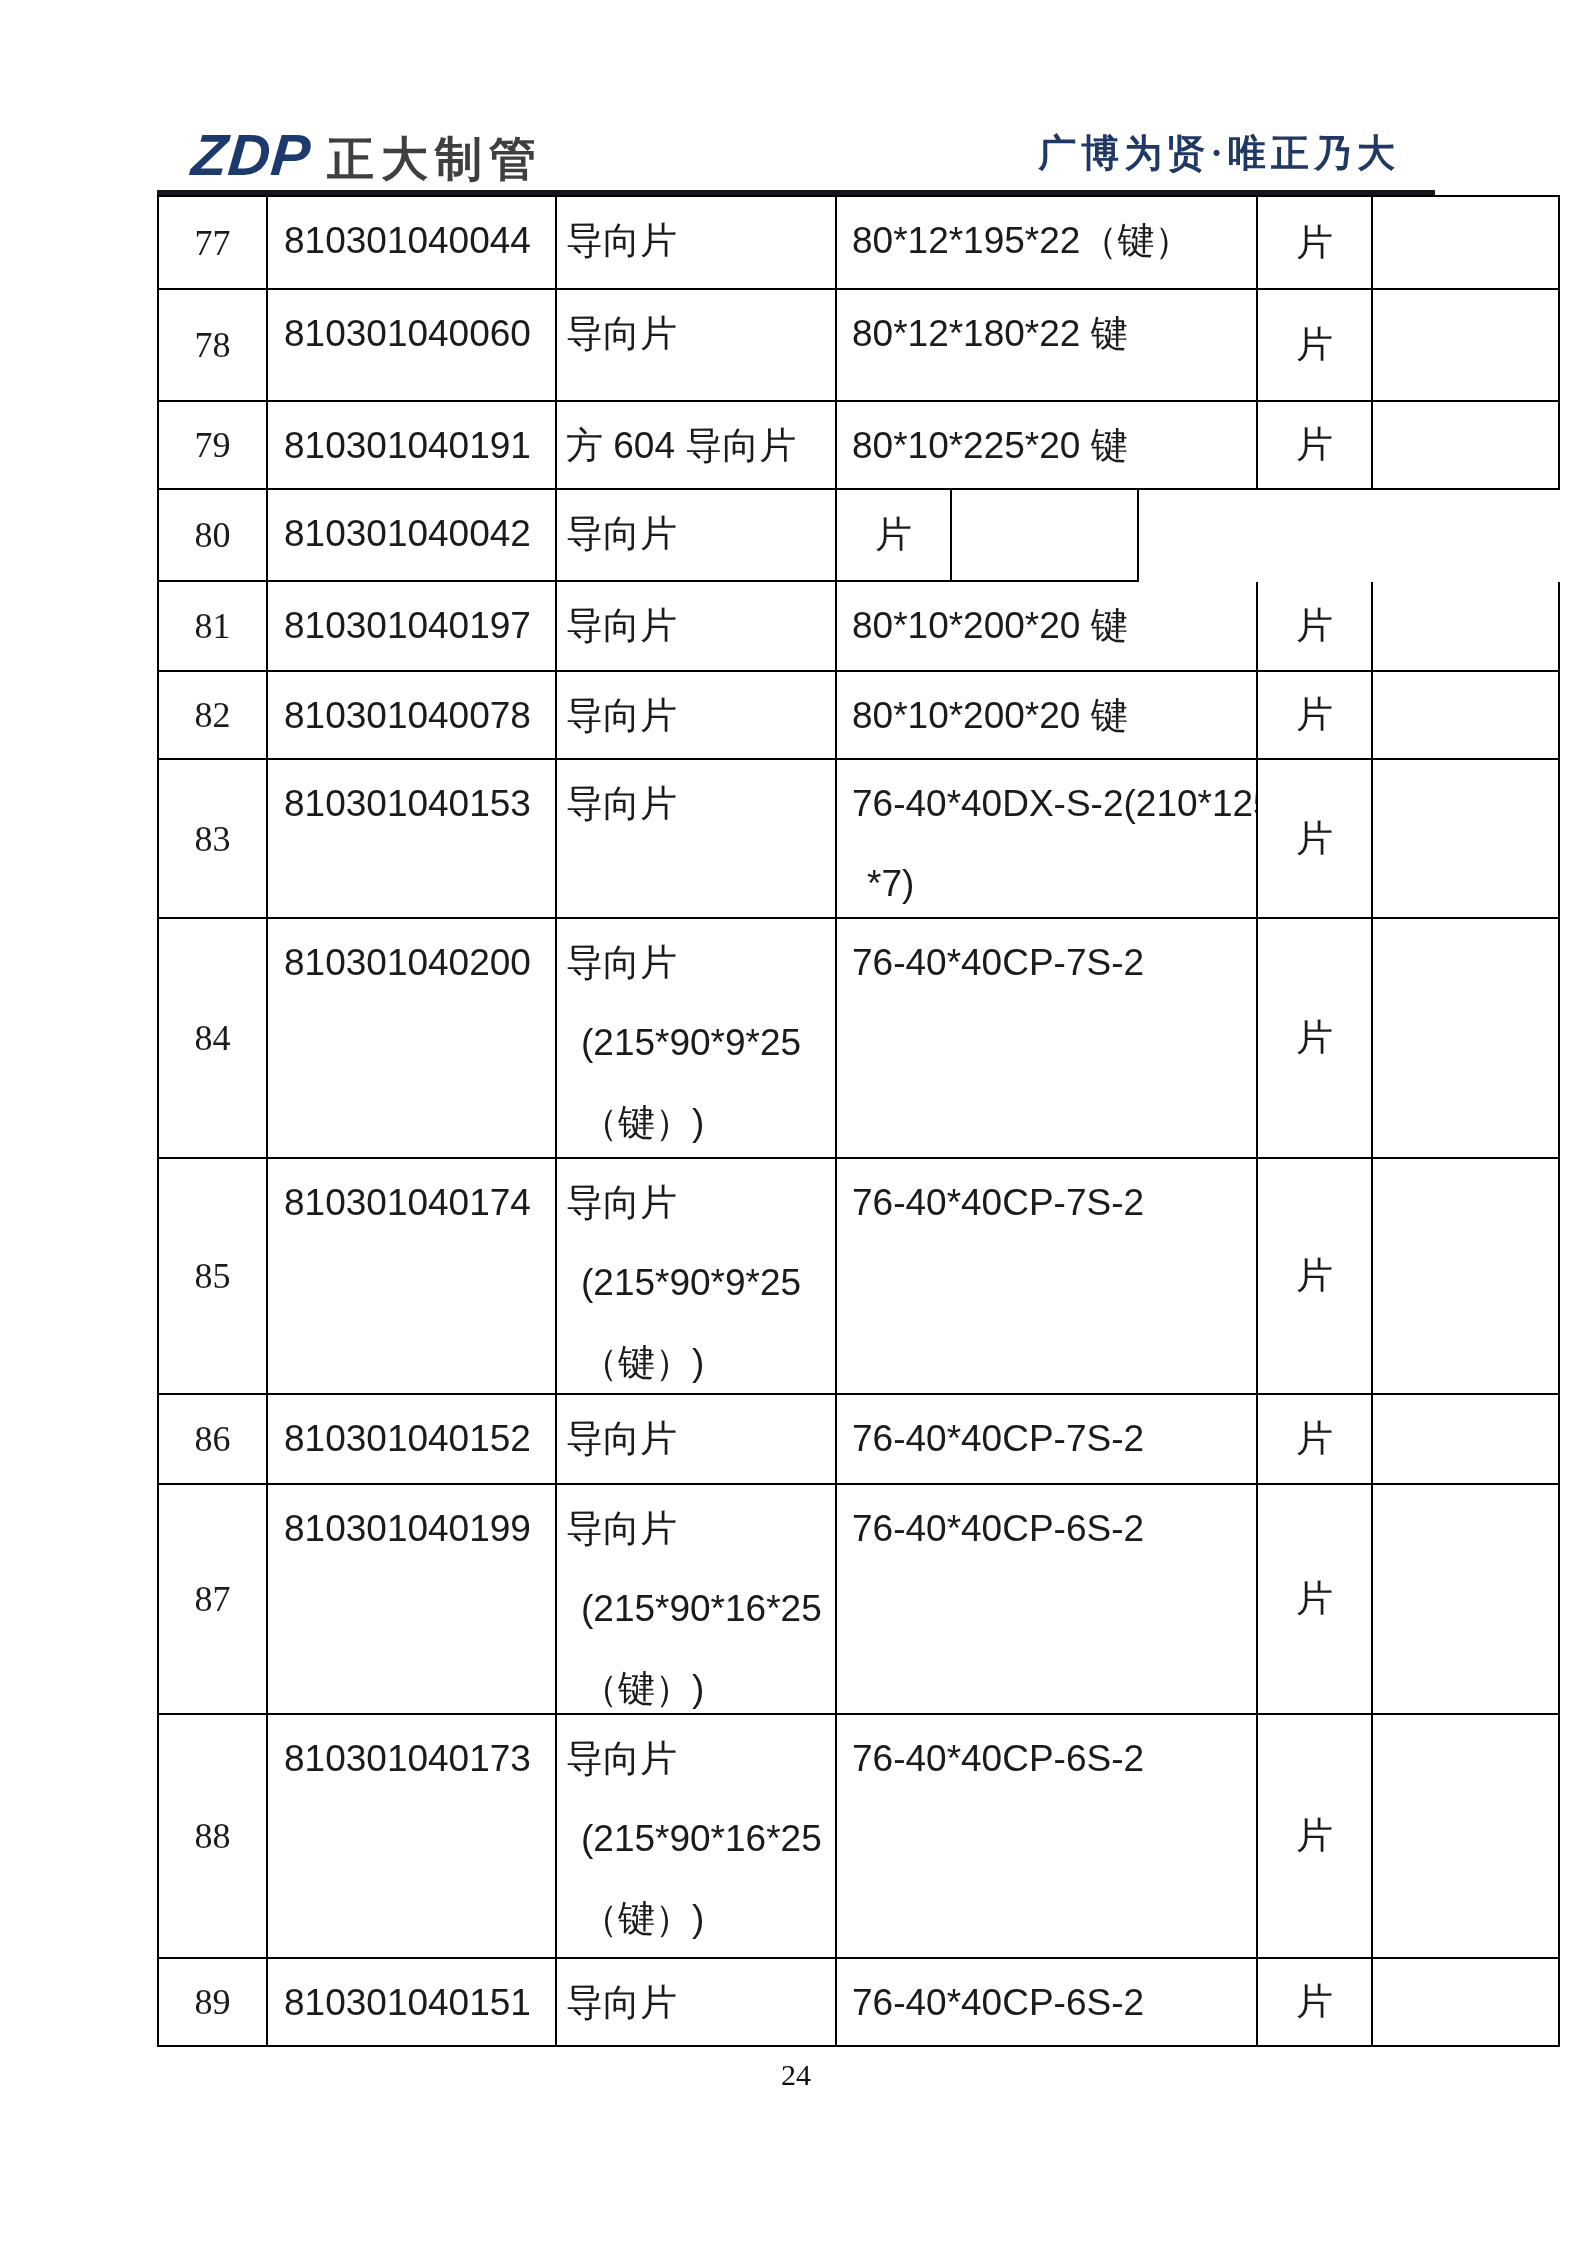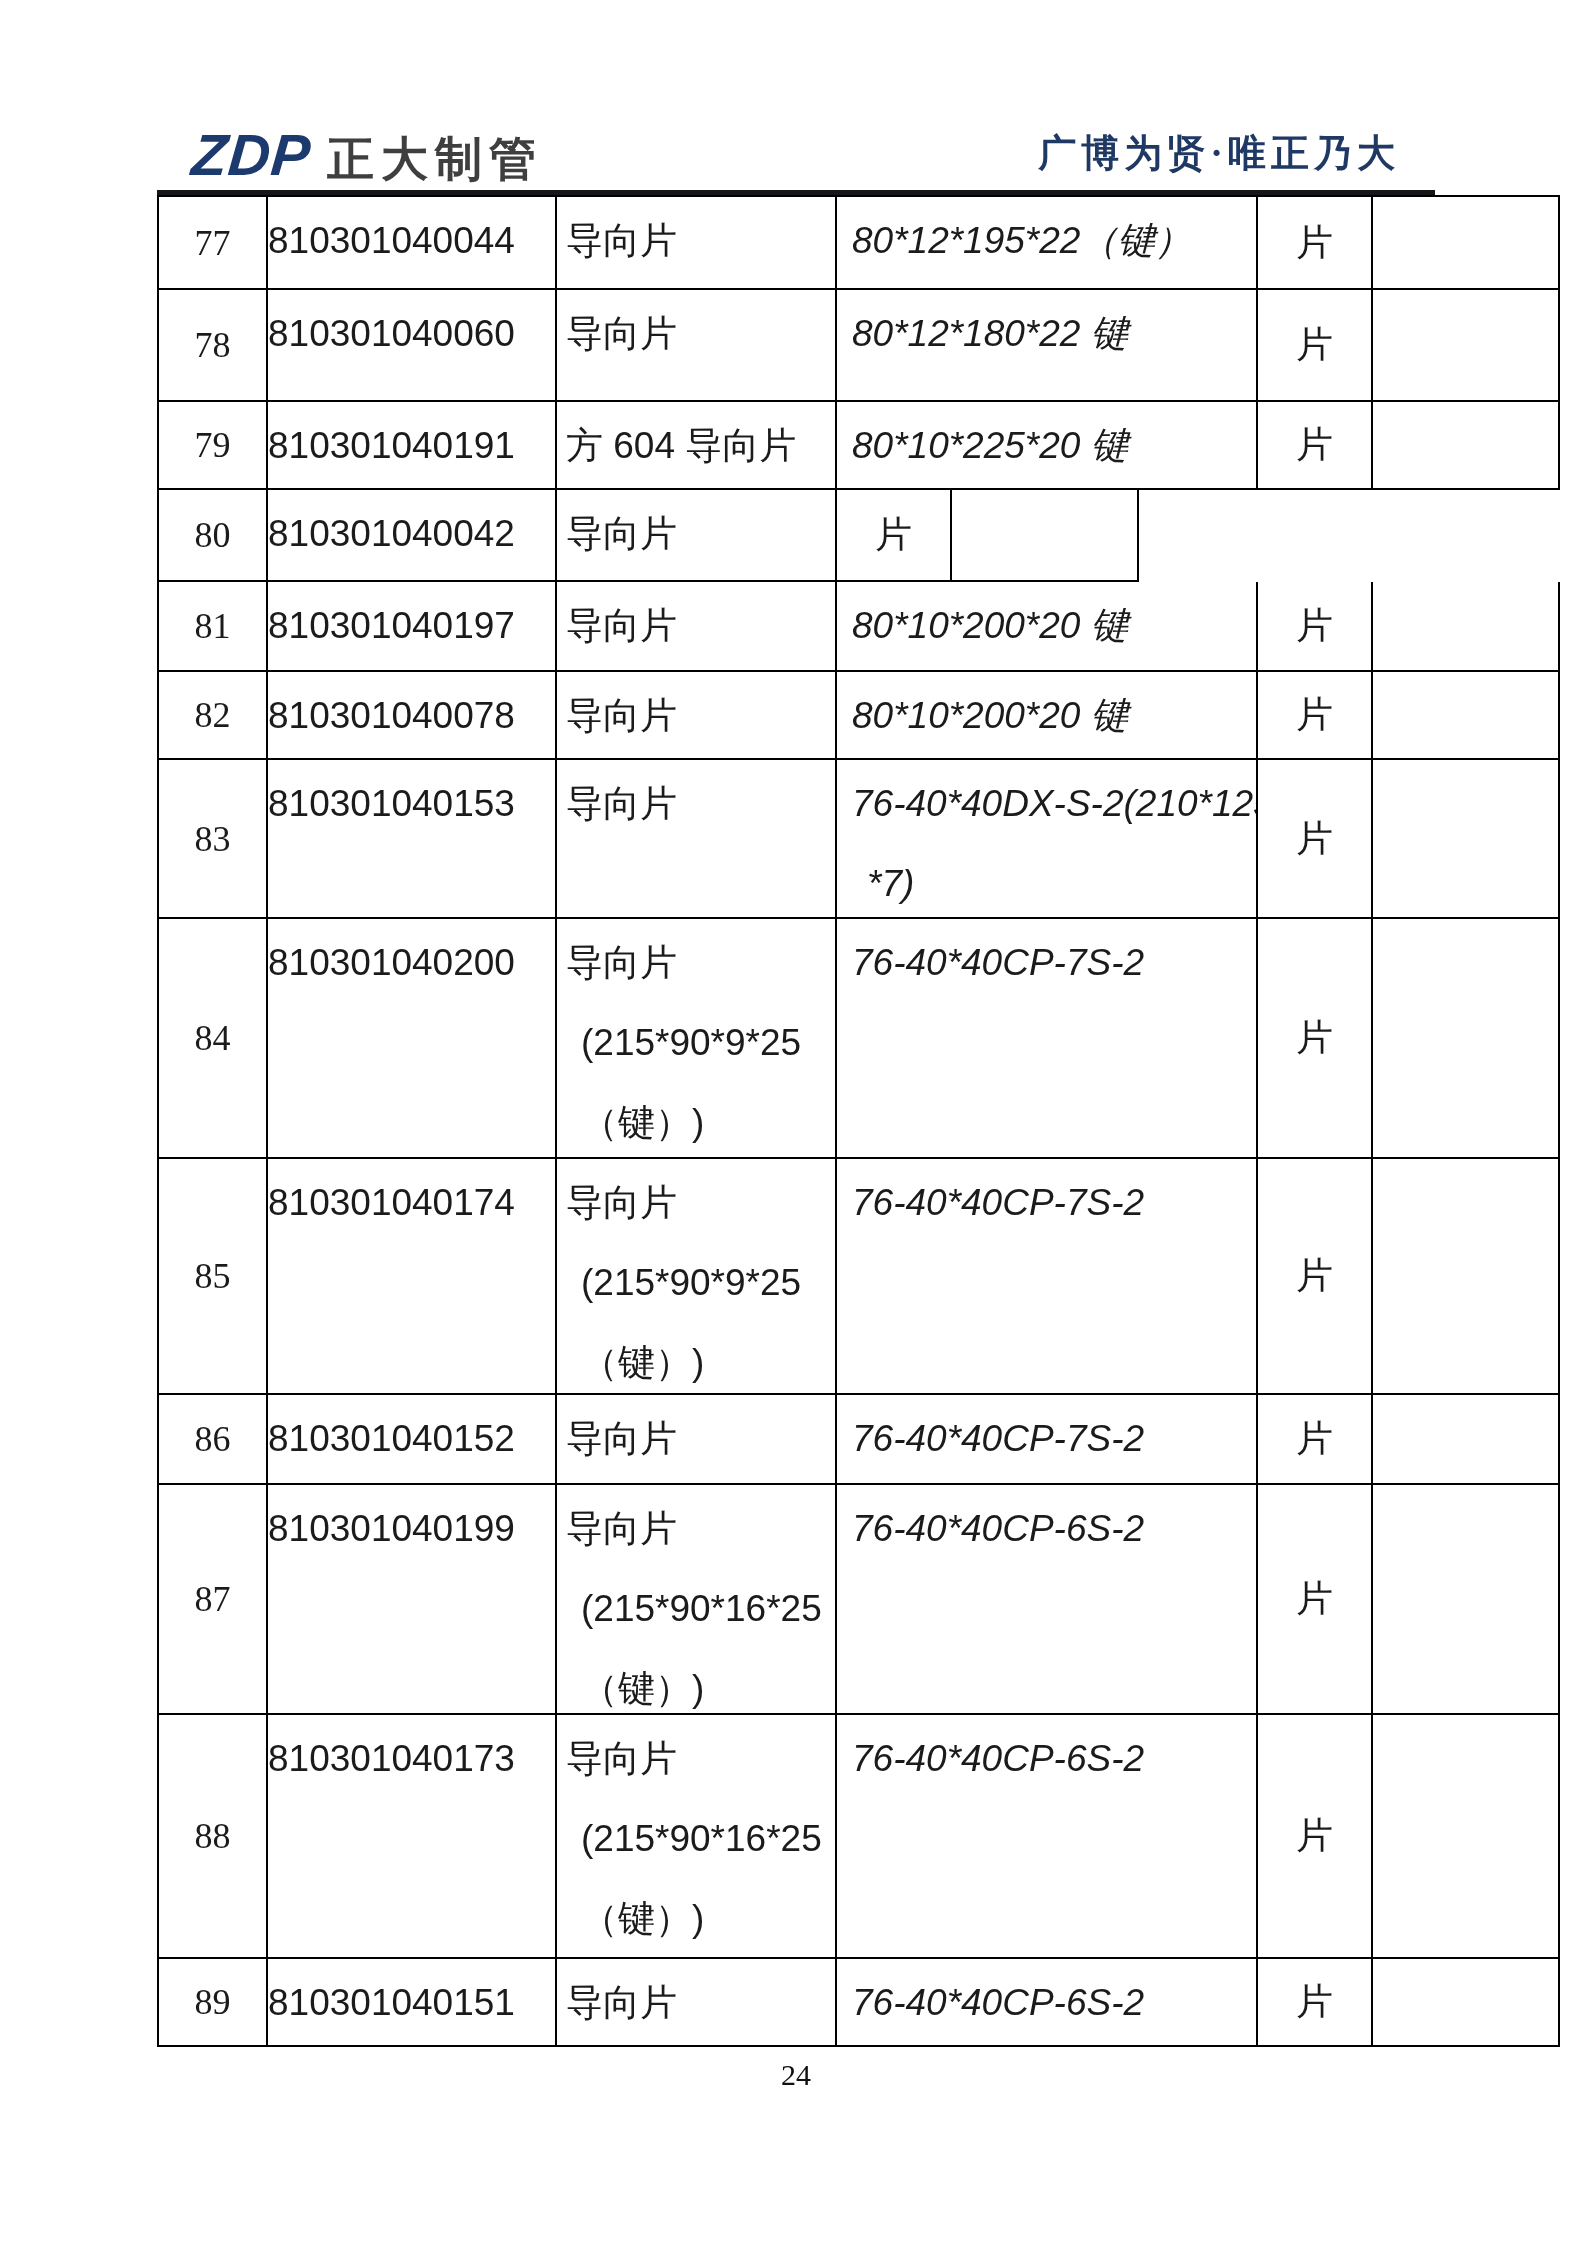--- a/index.html
+++ b/index.html
@@ -32,23 +32,23 @@
     position:absolute;left:157px;top:195px;width:1401px;
     border-left:2px solid #000;border-top:2px solid #000;
   }
   .t-row{display:flex;}
   .t-cell{
     box-sizing:border-box;border-right:2px solid #000;border-bottom:2px solid #000;
     color:#1b1b1b;font-size:37px;line-height:80px;overflow:hidden;
   }
   .c-num {width:109px;display:flex;align-items:center;justify-content:center;
           font-family:"Liberation Serif","DejaVu Serif",serif;font-size:36px;line-height:normal;}
-  .c-code{width:289px;padding:4px 0 0 0;}
+  .c-code{width:289px;padding:4px 0 0 16px;}
   .c-name{width:280px;padding:4px 0 4px 9px;}
-  .c-spec{width:421px;padding:4px 0 0 15px;font-style:italic;}
+  .c-spec{width:421px;padding:4px 0 0 15px;}
   .c-unit{width:115px;display:flex;align-items:center;justify-content:center;line-height:normal;}
   .c-last{width:187px;}
   .line{white-space:nowrap;}
   .line.indent{padding-left:15px;}
   
   .page-number{
     position:absolute;left:157px;top:2058px;width:1278px;text-align:center;
     font-family:"Liberation Serif","DejaVu Serif",serif;font-size:30px;color:#111;
   }
 </style>

